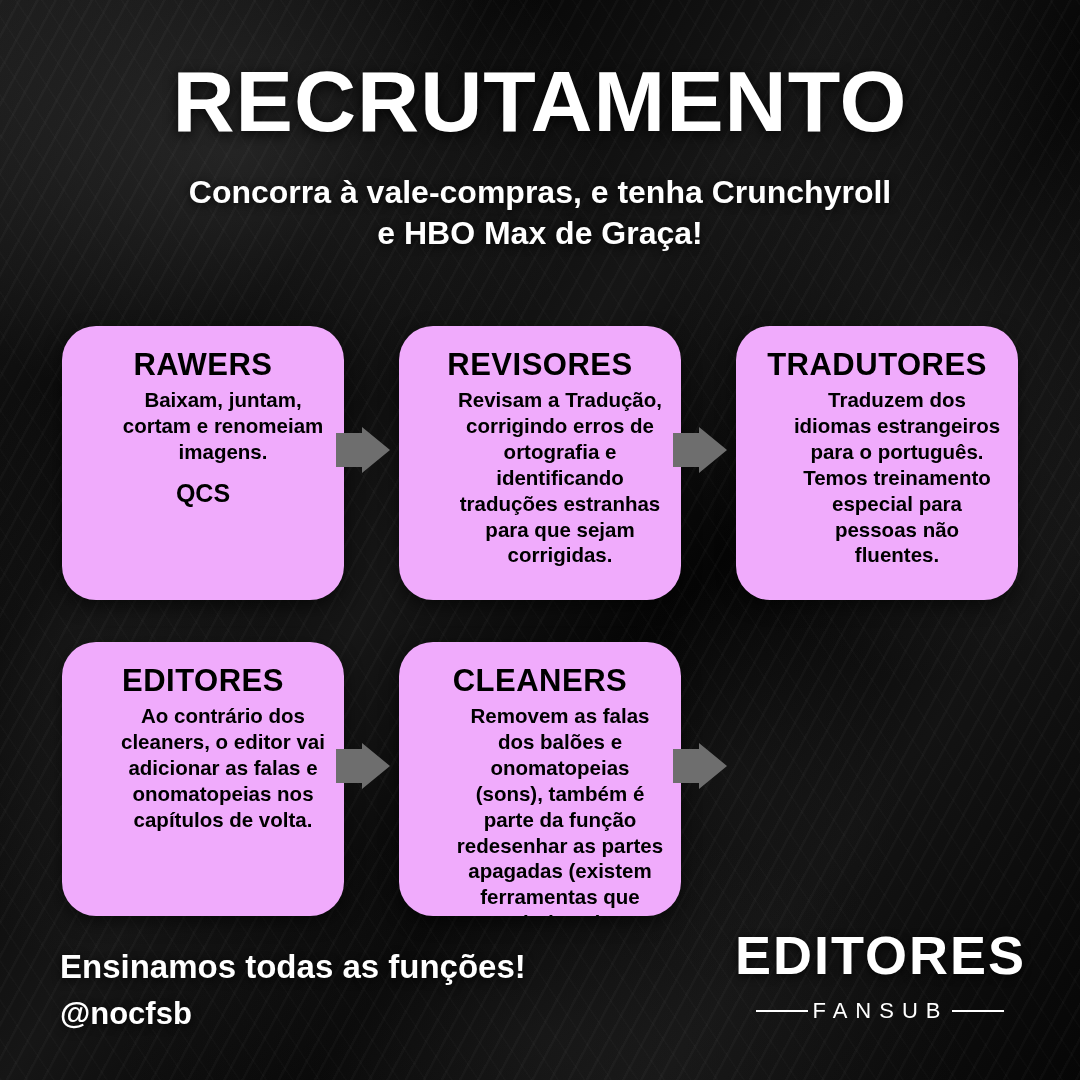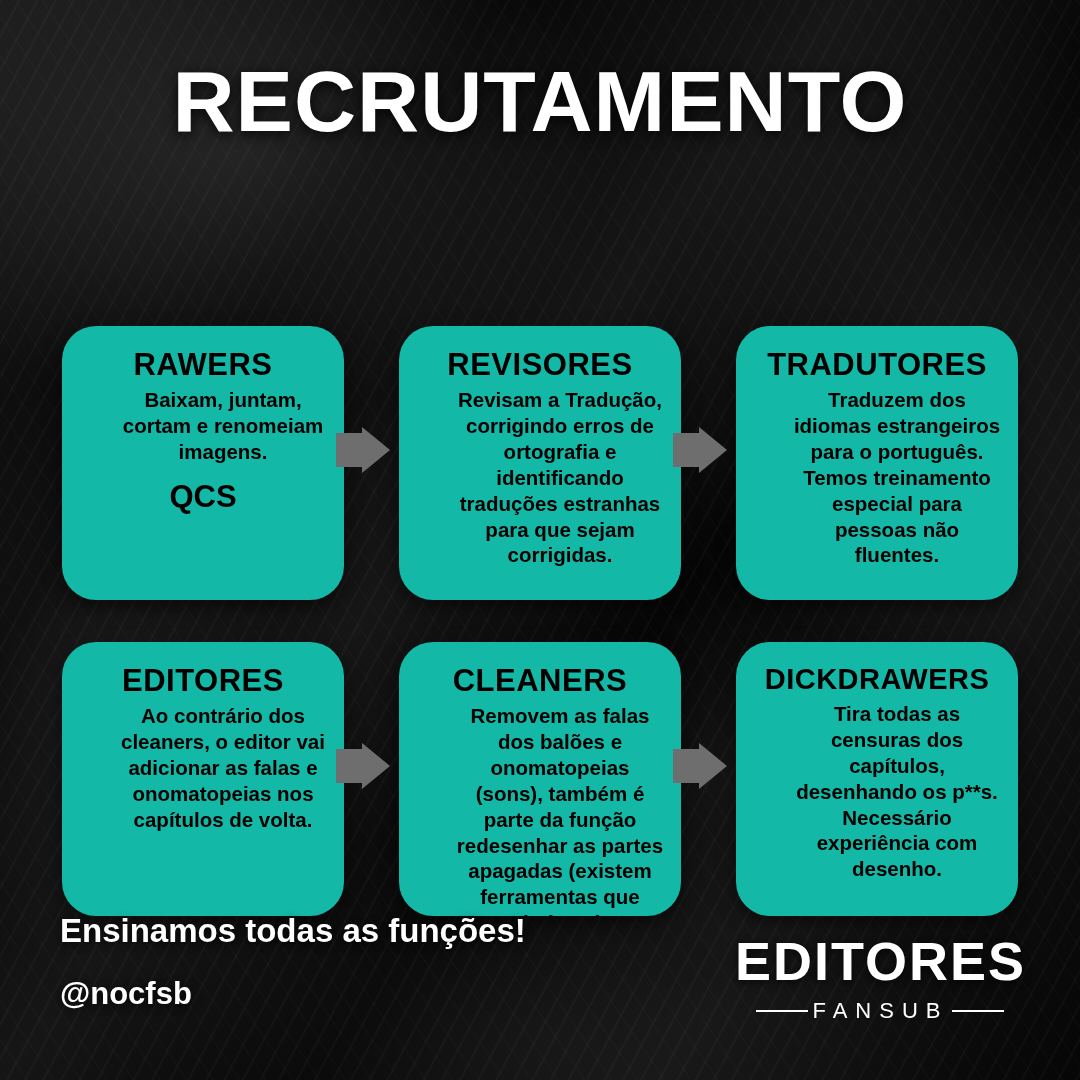--- a/index.html
+++ b/index.html
@@ -79,21 +79,21 @@
     left: 62px;
     width: 956px;
     display: grid;
     grid-template-columns: repeat(3, 282px);
     grid-template-rows: 274px 274px;
     column-gap: 55px;
     row-gap: 42px;
   }
 
   .card {
-    background: #14b8a6;
+    background: #f0abfc;
     border-radius: 34px;
     padding: 22px 16px 16px;
     text-align: center;
     color: #000000;
     position: relative;
     overflow: hidden;
     box-shadow: 0 6px 18px rgba(0,0,0,.55);
   }
 
   .card-title {
@@ -110,21 +110,21 @@
 
   .card-text {
     font-weight: 700;
     font-size: 20.5px;
     line-height: 1.26;
     margin-left: 40px;
   }
 
   .card-subtitle {
     font-weight: 700;
-    font-size: 31px;
+    font-size: 25px;
     margin-top: 14px;
     margin-bottom: 4px;
   }
 
   
   .arrow {
     position: absolute;
     width: 54px;
     height: 46px;
     z-index: 3;
@@ -133,34 +133,34 @@
 
   .arrow-r1-a { top: 427px; left: 336px; }
   .arrow-r1-b { top: 427px; left: 673px; }
   .arrow-r2-a { top: 743px; left: 336px; }
   .arrow-r2-b { top: 743px; left: 673px; }
 
   
   .footer-left {
     position: absolute;
     left: 60px;
-    bottom: 68px;
+    bottom: 48px;
     color: #ffffff;
     text-shadow: 0 2px 10px rgba(0,0,0,.8);
   }
   .footer-line1 {
     font-weight: 700;
     font-size: 33px;
     line-height: 1.2;
   }
   .footer-line2 {
     font-weight: 700;
     font-size: 31px;
     line-height: 1.2;
-    margin-top: 24px;
+    margin-top: 8px;
   }
 
   .brand {
     position: absolute;
     right: 54px;
     bottom: 58px;
     text-align: center;
     color: #ffffff;
   }
   .brand-name {
@@ -168,21 +168,21 @@
     font-size: 54px;
     letter-spacing: 2px;
     line-height: 1;
     text-shadow: 0 2px 10px rgba(0,0,0,.8);
   }
   .brand-rule {
     display: flex;
     align-items: center;
     justify-content: center;
     gap: 4px;
-    margin-top: 12px;
+    margin-top: 18px;
   }
   .brand-rule .line {
     height: 2px;
     width: 52px;
     background: #ffffff;
   }
   .brand-sub {
     font-weight: 400;
     font-size: 22px;
     letter-spacing: 8px;
@@ -191,20 +191,24 @@
 </style>
 </head>
 <body>
 
 <div class="bg"></div>
 
 <div class="stage">
 
   <div class="header">
     <div class="main-title">RECRUTAMENTO</div>
+    <div class="subtitle">
+      <div>Concorra à vale-compras, e tenha Crunchyroll</div>
+      <div>e HBO Max de Graça!</div>
+    </div>
   </div>
 
   <div class="grid">
 
     <div class="card">
       <div class="card-title">RAWERS</div>
       <div class="card-text">Baixam, juntam, cortam e renomeiam imagens.</div>
       <div class="card-subtitle">QCS</div>
     </div>
 
@@ -221,24 +225,20 @@
     <div class="card">
       <div class="card-title">EDITORES</div>
       <div class="card-text">Ao contrário dos cleaners, o editor vai adicionar as falas e onomatopeias nos capítulos de volta.</div>
     </div>
 
     <div class="card">
       <div class="card-title">CLEANERS</div>
       <div class="card-text">Removem as falas dos balões e onomatopeias (sons), também é parte da função redesenhar as partes apagadas (existem ferramentas que ajudam :).</div>
     </div>
 
-    <div class="card">
-      <div class="card-title small">DICKDRAWERS</div>
-      <div class="card-text">Tira todas as censuras dos capítulos, desenhando os p**s. Necessário experiência com desenho.</div>
-    </div>
 
   </div>
 
   <div class="arrow arrow-r1-a">
     <svg viewBox="0 0 54 46" xmlns="http://www.w3.org/2000/svg">
       <polygon points="0,6 26,6 26,0 54,23 26,46 26,40 0,40" fill="#6e6e6e"></polygon>
     </svg>
   </div>
   <div class="arrow arrow-r1-b">
     <svg viewBox="0 0 54 46" xmlns="http://www.w3.org/2000/svg">

